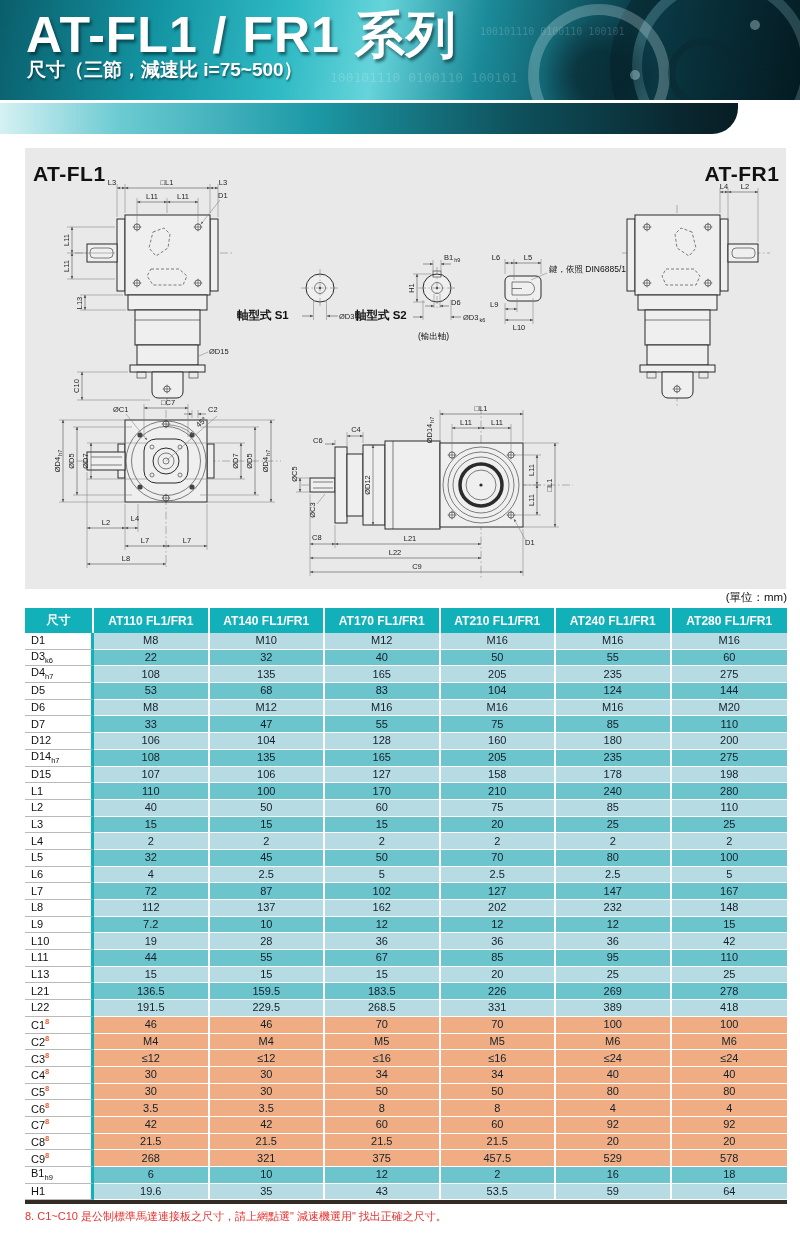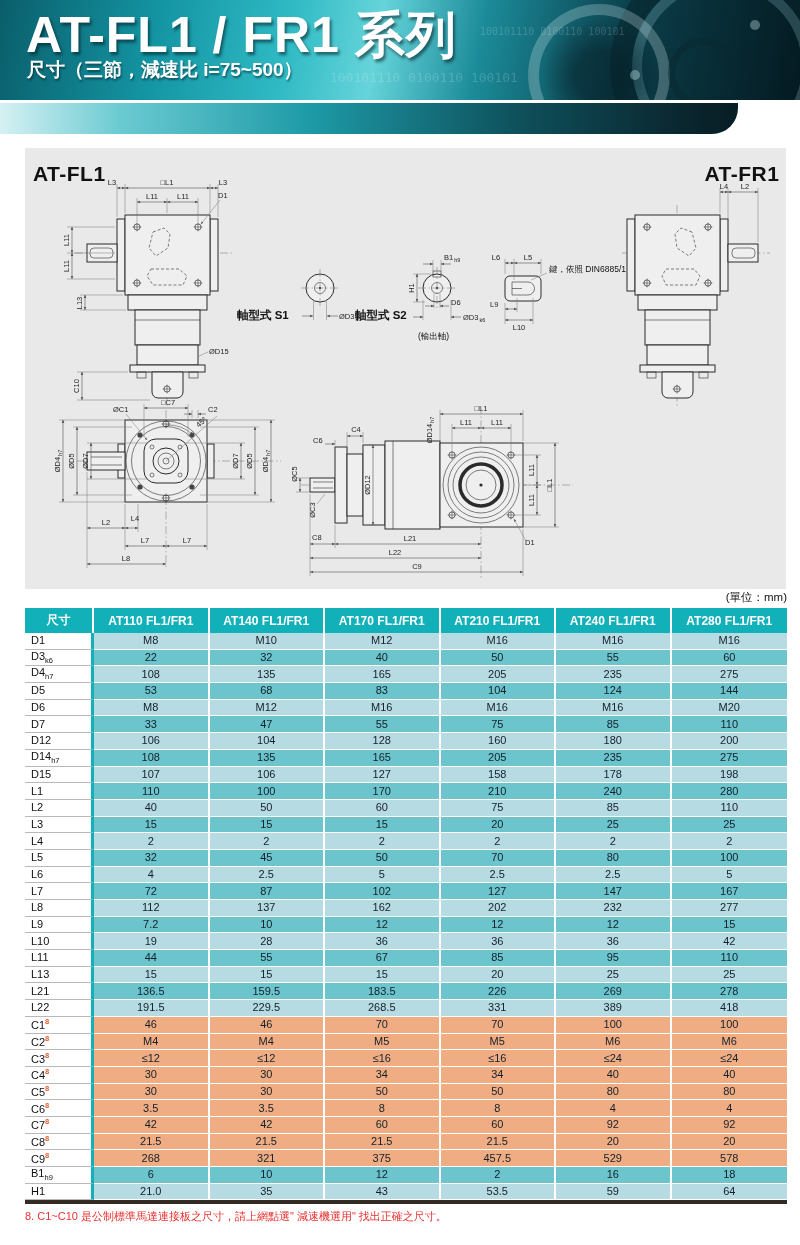--- a/index.html
+++ b/index.html
@@ -602,21 +602,21 @@
             <td class="val">147</td>
             <td class="val">167</td>
           </tr>
           <tr class="light">
             <td class="lab">L8</td>
             <td class="val">112</td>
             <td class="val">137</td>
             <td class="val">162</td>
             <td class="val">202</td>
             <td class="val">232</td>
-            <td class="val">277</td>
+            <td class="val">148</td>
           </tr>
           <tr class="dark">
             <td class="lab">L9</td>
             <td class="val">7.2</td>
             <td class="val">10</td>
             <td class="val">12</td>
             <td class="val">12</td>
             <td class="val">12</td>
             <td class="val">15</td>
           </tr>
@@ -750,21 +750,21 @@
             <td class="lab">B1<span class="sb">h9</span></td>
             <td class="val">6</td>
             <td class="val">10</td>
             <td class="val">12</td>
             <td class="val">2</td>
             <td class="val">16</td>
             <td class="val">18</td>
           </tr>
           <tr class="light">
             <td class="lab">H1</td>
-            <td class="val">21.0</td>
+            <td class="val">19.6</td>
             <td class="val">35</td>
             <td class="val">43</td>
             <td class="val">53.5</td>
             <td class="val">59</td>
             <td class="val">64</td>
           </tr>
         </tbody>
     </table>
     <div class="bottom-rule"></div>
     <div class="footnote">8. C1~C10 是公制標準馬達連接板之尺寸，請上網點選" 減速機選用" 找出正確之尺寸。</div>

